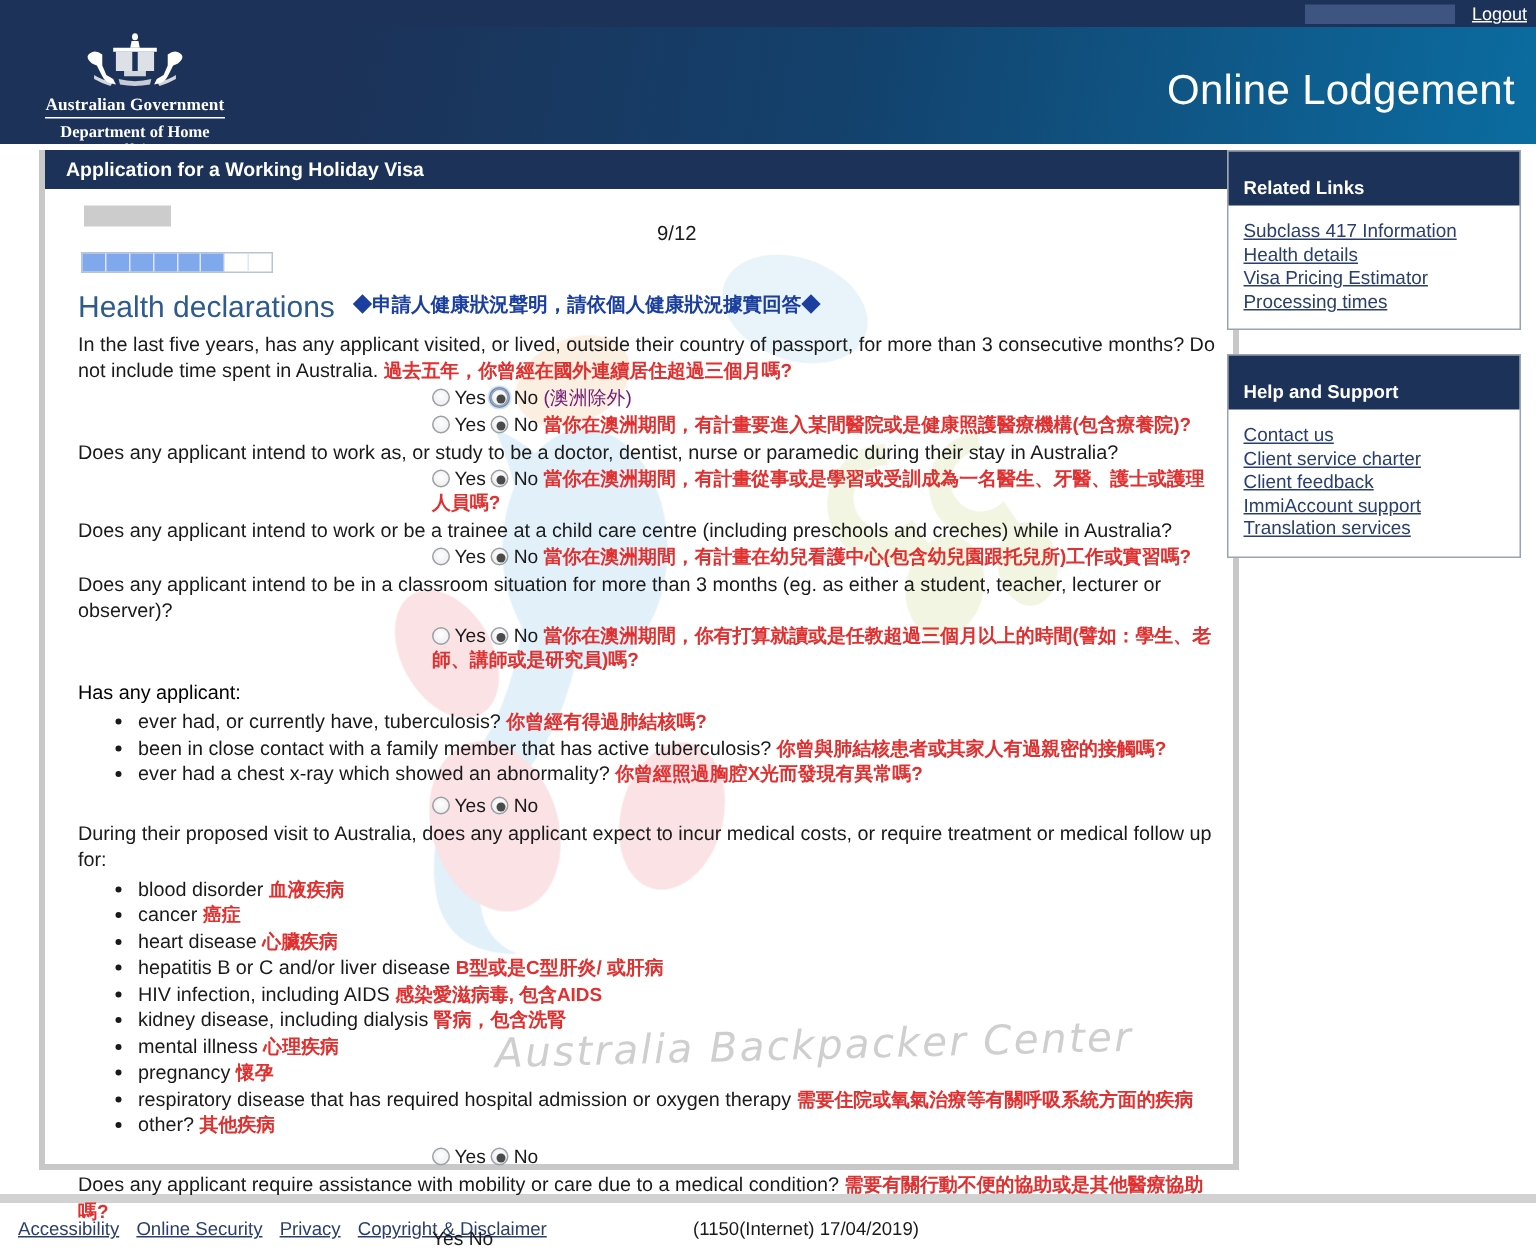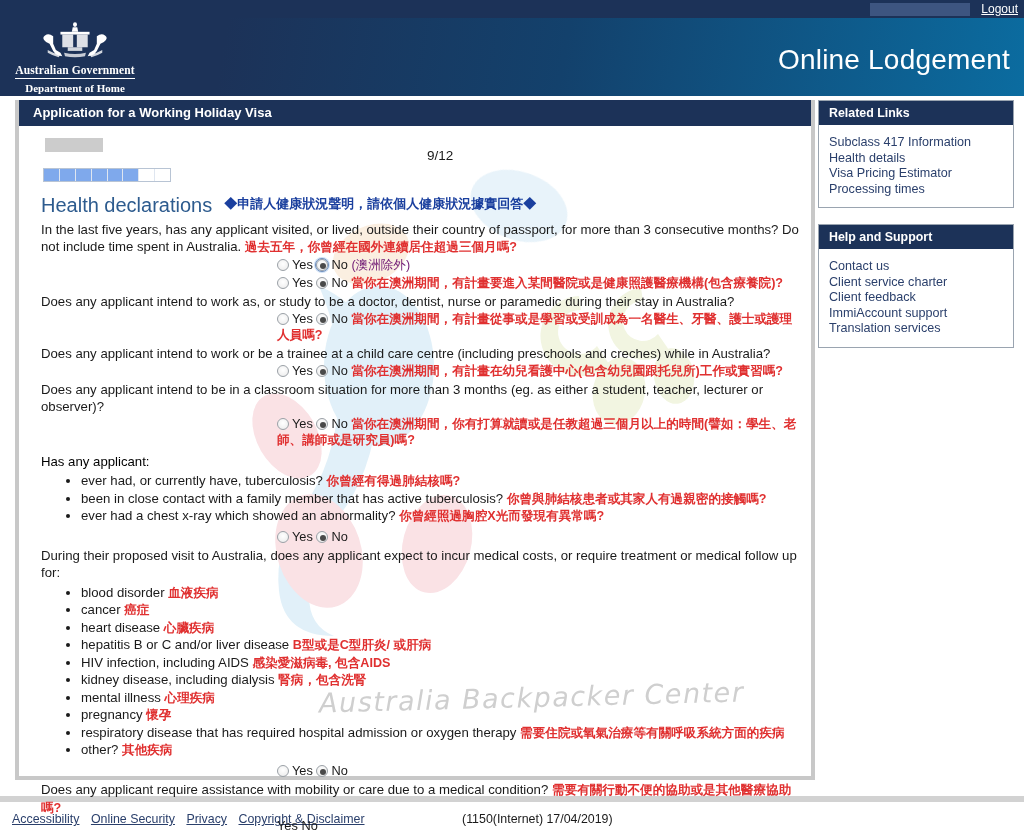--- a/index.html
+++ b/index.html
@@ -27,21 +27,21 @@
     color: #ffffff; font-size: 12px; text-decoration: underline;
     cursor: pointer;
   }
 
   
   .masthead {
     position: absolute; left: 0; top: 18px; width: 1024px; height: 78px;
     background: linear-gradient(100deg, #1c3258 0%, #1c3258 22%, #13416c 55%, #0b6ca0 100%);
   }
   .crest {
-    position: absolute; left: 10px; top: 2px; width: 130px; height: 74px;
+    position: absolute; left: 25px; top: 2px; width: 130px; height: 74px;
     text-align: center; color: #ffffff;
   }
   .crest-emblem { height: 40px; width: 100%; display:block; }
   .crest-line1 {
     font-family: "Liberation Serif", serif;
     font-weight: bold; font-size: 11.5px; letter-spacing: .1px;
     margin-top: 1px;
     border-bottom: 1px solid #ffffff; padding-bottom: 2px;
     display: inline-block;
   }
@@ -52,21 +52,21 @@
   .site-title {
     position: absolute; right: 14px; top: 26px;
     color: #ffffff; font-size: 28px; font-weight: normal; letter-spacing: .2px;
   }
 
   
   .body-wrap { position: absolute; left: 0; top: 96px; width: 1024px; height: 700px; background: #ffffff; }
 
   
   .main-col {
-    position: absolute; left: 15px; top: 4px; width: 800px; height: 680px;
+    position: absolute; left: 26px; top: 4px; width: 800px; height: 680px;
     border-left: 4px solid #c8c8c8; border-right: 4px solid #c8c8c8;
     border-bottom: 4px solid #c8c8c8;
     background: #ffffff;
   }
   .main-header {
     height: 26px; background: #1c3258; color: #ffffff;
     font-size: 13px; font-weight: bold; line-height: 26px; padding-left: 14px;
   }
   .main-inner { position: relative; padding: 0 8px; }
 
@@ -137,25 +137,25 @@
   ul.bullets li { margin: 0 0 1px 0; }
   ul.bullets .zh { color: #e03030; font-weight: bold; font-size: 12.6px; }
 
   .has-applicant { margin: 6px 0 0 14px; font-size: 13.2px; }
 
   
   .side-col { position: absolute; left: 818px; top: 4px; width: 196px; }
   .panel { background: #ffffff; border: 1px solid #9aa4b0; margin-bottom: 16px; }
   .panel-head {
     background: #1c3258; color: #ffffff; font-size: 12.4px; font-weight: bold;
-    padding: 5px 0 5px 10px;
+    padding: 17px 0 5px 10px;
   }
   .panel-body { padding: 10px 0 10px 10px; }
   .panel-body a {
-    display: block; color: #2a3f6b; font-size: 12.6px; 
+    display: block; color: #2a3f6b; font-size: 12.6px; text-decoration: underline;
     line-height: 15.5px; cursor: pointer;
   }
   .side-bg {
     position: absolute; left: 810px; top: 4px; width: 214px; height: 680px;
     background: #c8c8c8; z-index: -1;
   }
 
   
   .footer-sep { position: absolute; left: 0; top: 796px; width: 1024px; height: 6px; background: #d2d2d2; }
   .footer {

